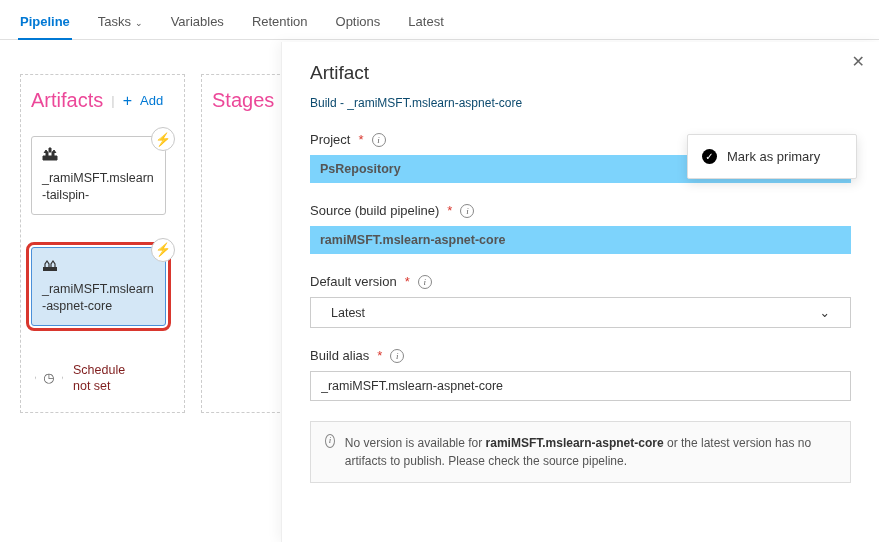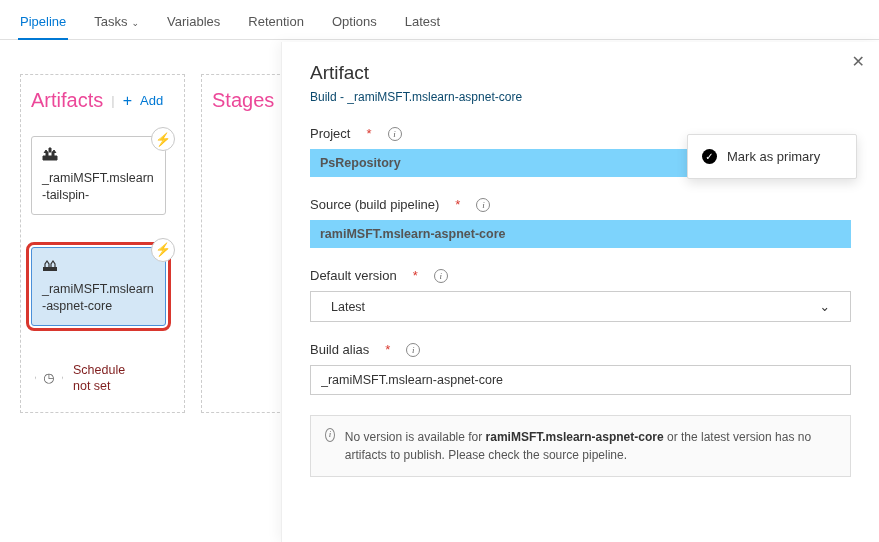--- a/index.html
+++ b/index.html
@@ -1,20 +1,20 @@
 <!DOCTYPE html>
 <html><head>
 <meta charset="utf-8">
 <style>
 * { box-sizing: border-box; margin: 0; padding: 0; font-family: "Segoe UI", -apple-system, sans-serif; }
 body { background: #fff; font-size: 13px; color: #333; width: 879px; height: 542px; overflow: hidden; position: relative; }
 
 .tabs { display: flex; gap: 24px; padding: 8px 18px 0; border-bottom: 1px solid #e0e0e0; }
 .tab { padding: 6px 2px 10px; color: #555; cursor: pointer; font-size: 13px; position: relative; }
-.tab.active { color: #0078d4; }
+.tab.active { color: #0078d4; font-weight: bold; }
 .tab.active::after { content:""; position:absolute; left:0; right:0; bottom:-1px; height:2px; background:#0078d4; }
 .tab .chev { margin-left: 4px; font-size: 9px; }
 
 .canvas { display: flex; gap: 16px; padding: 34px 20px; }
 .column { border: 1px dashed #ccc; width: 165px; padding: 14px 10px; position: relative; }
 .col-head { display:flex; align-items:center; gap:8px; margin-bottom:24px; }
 .col-title { font-size:20px; color:#ec4899; }
 .divider { color:#ccc; }
 .add-link { color:#0078d4; font-size:13px; cursor:pointer; }
 .plus { color:#0078d4; font-weight:300; font-size:16px; }
@@ -26,32 +26,32 @@
 .card-text { font-size:12.5px; line-height:1.35; word-break:break-all; }
 .badge { position:absolute; top:-10px; right:-10px; width:24px; height:24px; border:1px solid #c8c8c8; border-radius:50%; background:#fff; display:flex; align-items:center; justify-content:center; font-size:13px; cursor:pointer; }
 
 .schedule { display:flex; align-items:center; gap:10px; margin-top:10px; padding:4px; }
 .hex { width:28px; height:28px; border:1px solid #bbb; clip-path: polygon(25% 5%,75% 5%,100% 50%,75% 95%,25% 95%,0% 50%); display:flex; align-items:center; justify-content:center; font-size:13px; color:#666; }
 .sched-txt { font-size:12.5px; color:#7f1d1d; line-height:1.3; }
 
 .panel { position:absolute; top:42px; right:0; bottom:0; width:598px; background:#fff; border-left:1px solid #eee; box-shadow:-3px 0 12px rgba(0,0,0,0.05); padding:20px 28px; }
 .panel-close { position:absolute; top:10px; right:14px; font-size:16px; color:#666; cursor:pointer; }
 .panel-head { display:flex; justify-content:space-between; align-items:flex-start; margin-bottom:22px; }
-.panel-title { font-size:19px; font-weight:400; color:#333; margin-bottom:6px; }
+.panel-title { font-size:19px; font-weight:400; color:#333; margin-bottom:12px; }
 .panel-sub { font-size:12px; color:#0c4a6e; }
 .panel-actions { display:flex; align-items:center; gap:14px; margin-top:2px; }
 .del-btn { display:flex; align-items:center; gap:6px; color:#555; cursor:pointer; font-size:13px; }
 .more-btn { width:28px; height:26px; display:flex; align-items:center; justify-content:center; cursor:pointer; font-size:16px; color:#555; letter-spacing:1px; border:2px solid #d9372e; }
 
 .context-menu { position:absolute; top:92px; right:22px; width:170px; background:#fff; border:1px solid #ddd; box-shadow:0 4px 12px rgba(0,0,0,0.12); border-radius:2px; padding:6px 0; }
 .menu-item { display:flex; align-items:center; gap:10px; padding:8px 14px; font-size:13px; cursor:pointer; }
 .check-circ { width:15px; height:15px; border-radius:50%; background:#000; color:#fff; display:flex; align-items:center; justify-content:center; font-size:10px; }
 
 .field { margin-bottom:20px; }
-.flabel { display:flex; align-items:center; gap:16px; font-size:13px; color:#333; margin-bottom:8px; }
+.flabel { display:flex; align-items:center; gap:8px; font-size:13px; color:#333; margin-bottom:8px; }
 .req { color:#d9372e; }
 .info { width:14px; height:14px; border:1px solid #888; border-radius:50%; display:inline-flex; align-items:center; justify-content:center; font-size:9px; color:#666; font-style:italic; font-family:Georgia,serif; }
 .finput { width:100%; border:1px solid #ccc; padding:7px 10px; font-size:12.5px; color:#333; background:#fff; }
 .finput.ro { background:#7dd3fc; border:none; color:#555;font-weight:bold; }
 .fselect { width:100%; border:1px solid #ccc; padding:7px 20px; font-size:12.5px; display:flex; justify-content:space-between; align-items:center; cursor:pointer; }
 .msg { border:1px solid #ddd; background:#fafafa; padding:12px 14px; display:flex; gap:10px; font-size:12px; color:#555; line-height:1.5; }
 .msg b { color:#333; font-weight:600; }
 </style>
 </head>
 <body>

